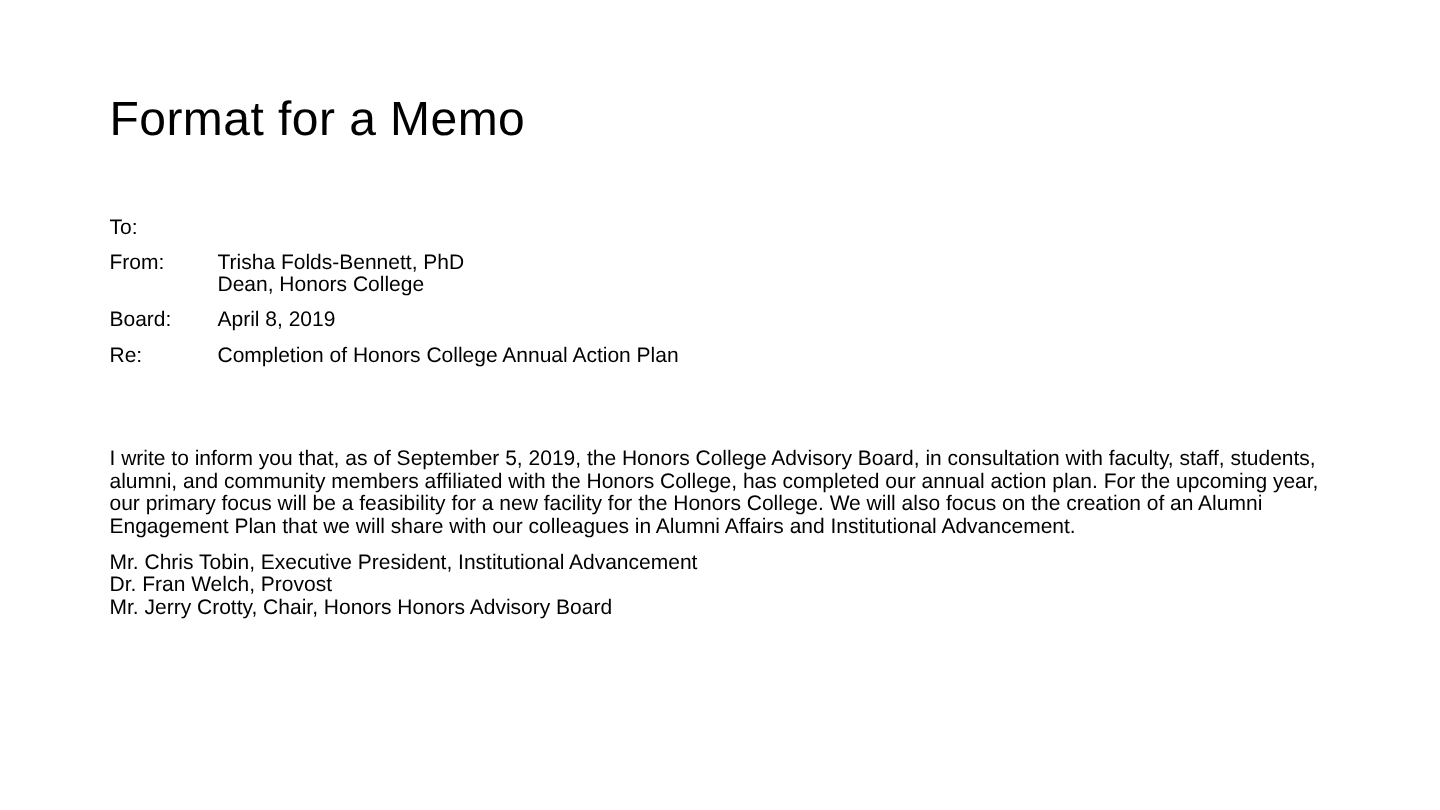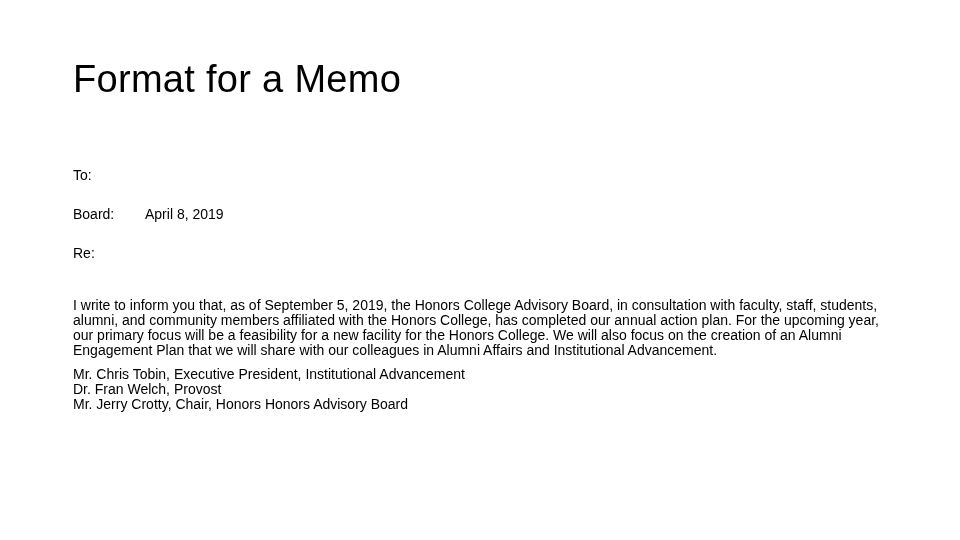--- a/index.html
+++ b/index.html
@@ -12,37 +12,36 @@
       height: 540px;
       position: relative;
       overflow: hidden;
       font-family: "Liberation Sans", "DejaVu Sans", sans-serif;
       color: #000000;
     }
     .slide-title {
       position: absolute;
       left: 73px;
       top: 54px;
-      font-size: 38px;
+      font-size: 32px;
       font-weight: normal;
       letter-spacing: 0.3px;
       line-height: 50px;
       margin: 0;
     }
     .memo-header {
       position: absolute;
       left: 73px;
       top: 144px;
       font-size: 14px;
       line-height: 15px;
     }
     .header-row {
       display: flex;
       margin-bottom: 8px;
-      margin-top: 24px;
     }
     .header-row.tight {
       margin-bottom: 9px;
     }
     .header-label {
       width: 72px;
       flex: 0 0 72px;
     }
     .header-value div {
       white-space: nowrap;
@@ -74,28 +73,38 @@
   </style>
 </head>
 <body>
 
 <h1 class="slide-title">Format for a Memo</h1>
 
 <div class="memo-header">
   <div class="header-row">
     <div class="header-label">To:</div>
   </div>
+  <div class="header-row">
+    <div class="header-label">From:</div>
+    <div class="header-value">
+      <div>Trisha Folds-Bennett, PhD</div>
+      <div>Dean, Honors College</div>
+    </div>
+  </div>
   <div class="header-row tight">
     <div class="header-label">Board:</div>
     <div class="header-value">
       <div>April 8, 2019</div>
     </div>
   </div>
   <div class="header-row">
     <div class="header-label">Re:</div>
+    <div class="header-value">
+      <div>Completion of Honors College Annual Action Plan</div>
+    </div>
   </div>
 </div>
 
 <div class="memo-body">
   <p class="paragraph">I write to inform you that, as of September 5, 2019, the Honors College Advisory Board, in consultation with faculty, staff, students, alumni, and community members affiliated with the Honors College, has completed our annual action plan. For the upcoming year, our primary focus will be a feasibility for a new facility for the Honors College. We will also focus on the creation of an Alumni Engagement Plan that we will share with our colleagues in Alumni Affairs and Institutional Advancement.</p>
   <div class="cc-block">
     <div class="cc-list">
       <div>Mr. Chris Tobin, Executive President, Institutional Advancement</div>
       <div>Dr. Fran Welch, Provost</div>
       <div>Mr. Jerry Crotty, Chair, Honors Honors Advisory Board</div>

